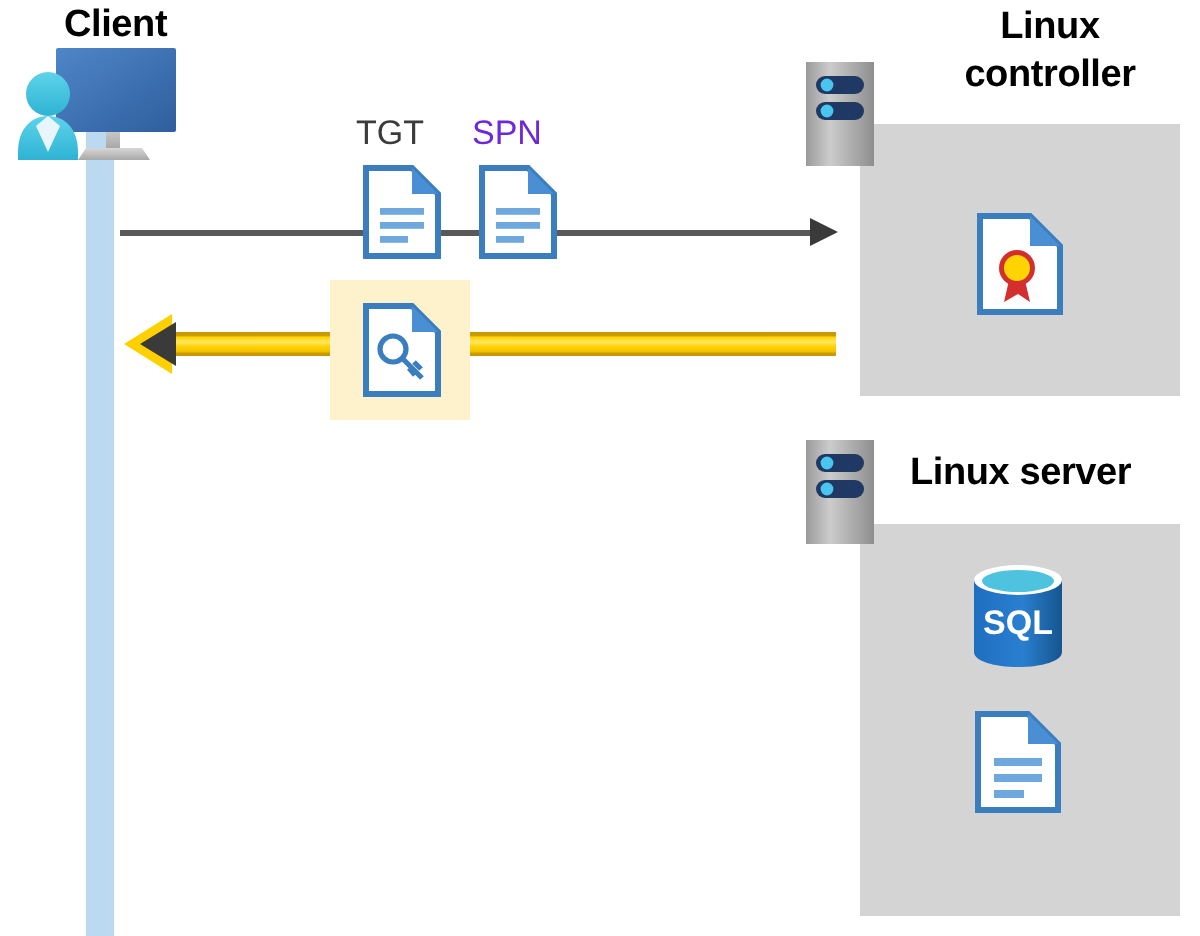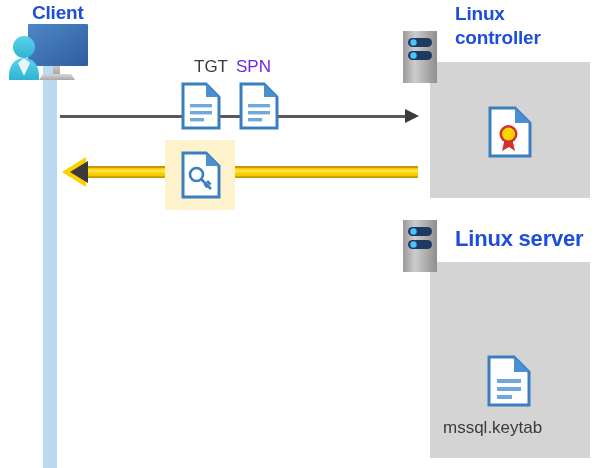--- a/index.html
+++ b/index.html
@@ -13,39 +13,40 @@
     height: 468px;
     background: #ffffff;
     font-family: "Liberation Sans", sans-serif;
     overflow: hidden;
   }
   .abs { position: absolute; }
 
   
   .hdr-bold {
     font-weight: bold;
-    color: #1d4ed8;
+    color: #000000;
     letter-spacing: -0.2px;
+    text-align: center;
   }
   #client-title {
     left: 32px; top: 2px;
     font-size: 19px;
   }
   #dc-title {
     left: 455px; top: 2px;
     font-size: 19px;
     line-height: 24px;
     width: 140px;
   }
   #linux-title {
     left: 455px; top: 226px;
-    font-size: 22px;
+    font-size: 19px;
   }
   #tgt-label {
-    left: 194px; top: 57px;
+    left: 178px; top: 57px;
     font-size: 17px;
     color: #3b3b3b;
   }
   #spn-label {
     left: 236px; top: 57px;
     font-size: 17px;
     color: #6d28d9;
   }
   #keytab-label {
     left: 443px; top: 418px;
@@ -256,26 +257,40 @@
       <rect x="1" y="1" width="34" height="52" fill="url(#gRack2)"></rect>
       <rect x="6" y="8" width="24" height="9" rx="4.5" fill="#1f3864"></rect>
       <circle cx="11.5" cy="12.5" r="3.2" fill="#49c5f0"></circle>
       <rect x="6" y="21" width="24" height="9" rx="4.5" fill="#1f3864"></rect>
       <circle cx="11.5" cy="25.5" r="3.2" fill="#49c5f0"></circle>
     </svg>
   </div>
 
   <div class="abs hdr-bold" id="linux-title">Linux server</div>
 
+  <div class="abs" id="sql-icon">
+    <svg width="52" height="54" viewBox="0 0 52 54">
+      <defs>
+        <linearGradient id="gSql" x1="0" y1="0" x2="1" y2="0">
+          <stop offset="0%" stop-color="#1e6ec0"></stop>
+          <stop offset="55%" stop-color="#2a7fd0"></stop>
+          <stop offset="100%" stop-color="#15558f"></stop>
+        </linearGradient>
+      </defs>
+      <path d="M4 9 H48 V45 C48 49.5 38 52.5 26 52.5 C14 52.5 4 49.5 4 45 Z" fill="url(#gSql)"></path>
+      <ellipse cx="26" cy="9" rx="22" ry="7.5" fill="#ffffff"></ellipse>
+      <ellipse cx="26" cy="9.5" rx="18" ry="5.5" fill="#4ec3e0"></ellipse>
+      <text x="26" y="36" font-family="'Liberation Sans', sans-serif" font-size="17" font-weight="bold" fill="#ffffff" text-anchor="middle">SQL</text>
+    </svg>
+  </div>
 
   <div class="abs doc-icon" id="keytab-doc">
     <svg width="44" height="52" viewBox="0 0 44 52">
       <path d="M2 2 H27 L42 17 V50 H2 Z" fill="#ffffff" stroke="#3a7ebf" stroke-width="3"></path>
       <path d="M27 2 L42 17 H27 Z" fill="#4a8fd4"></path>
       <rect x="10" y="24" width="24" height="4" fill="#6fa8dc"></rect>
       <rect x="10" y="32" width="24" height="4" fill="#6fa8dc"></rect>
       <rect x="10" y="40" width="15" height="4" fill="#6fa8dc"></rect>
     </svg>
   </div>
 
-  <div class="abs" id="keytab-label">mssql.keytab</div>
 
 </div>
 
 </body></html>

